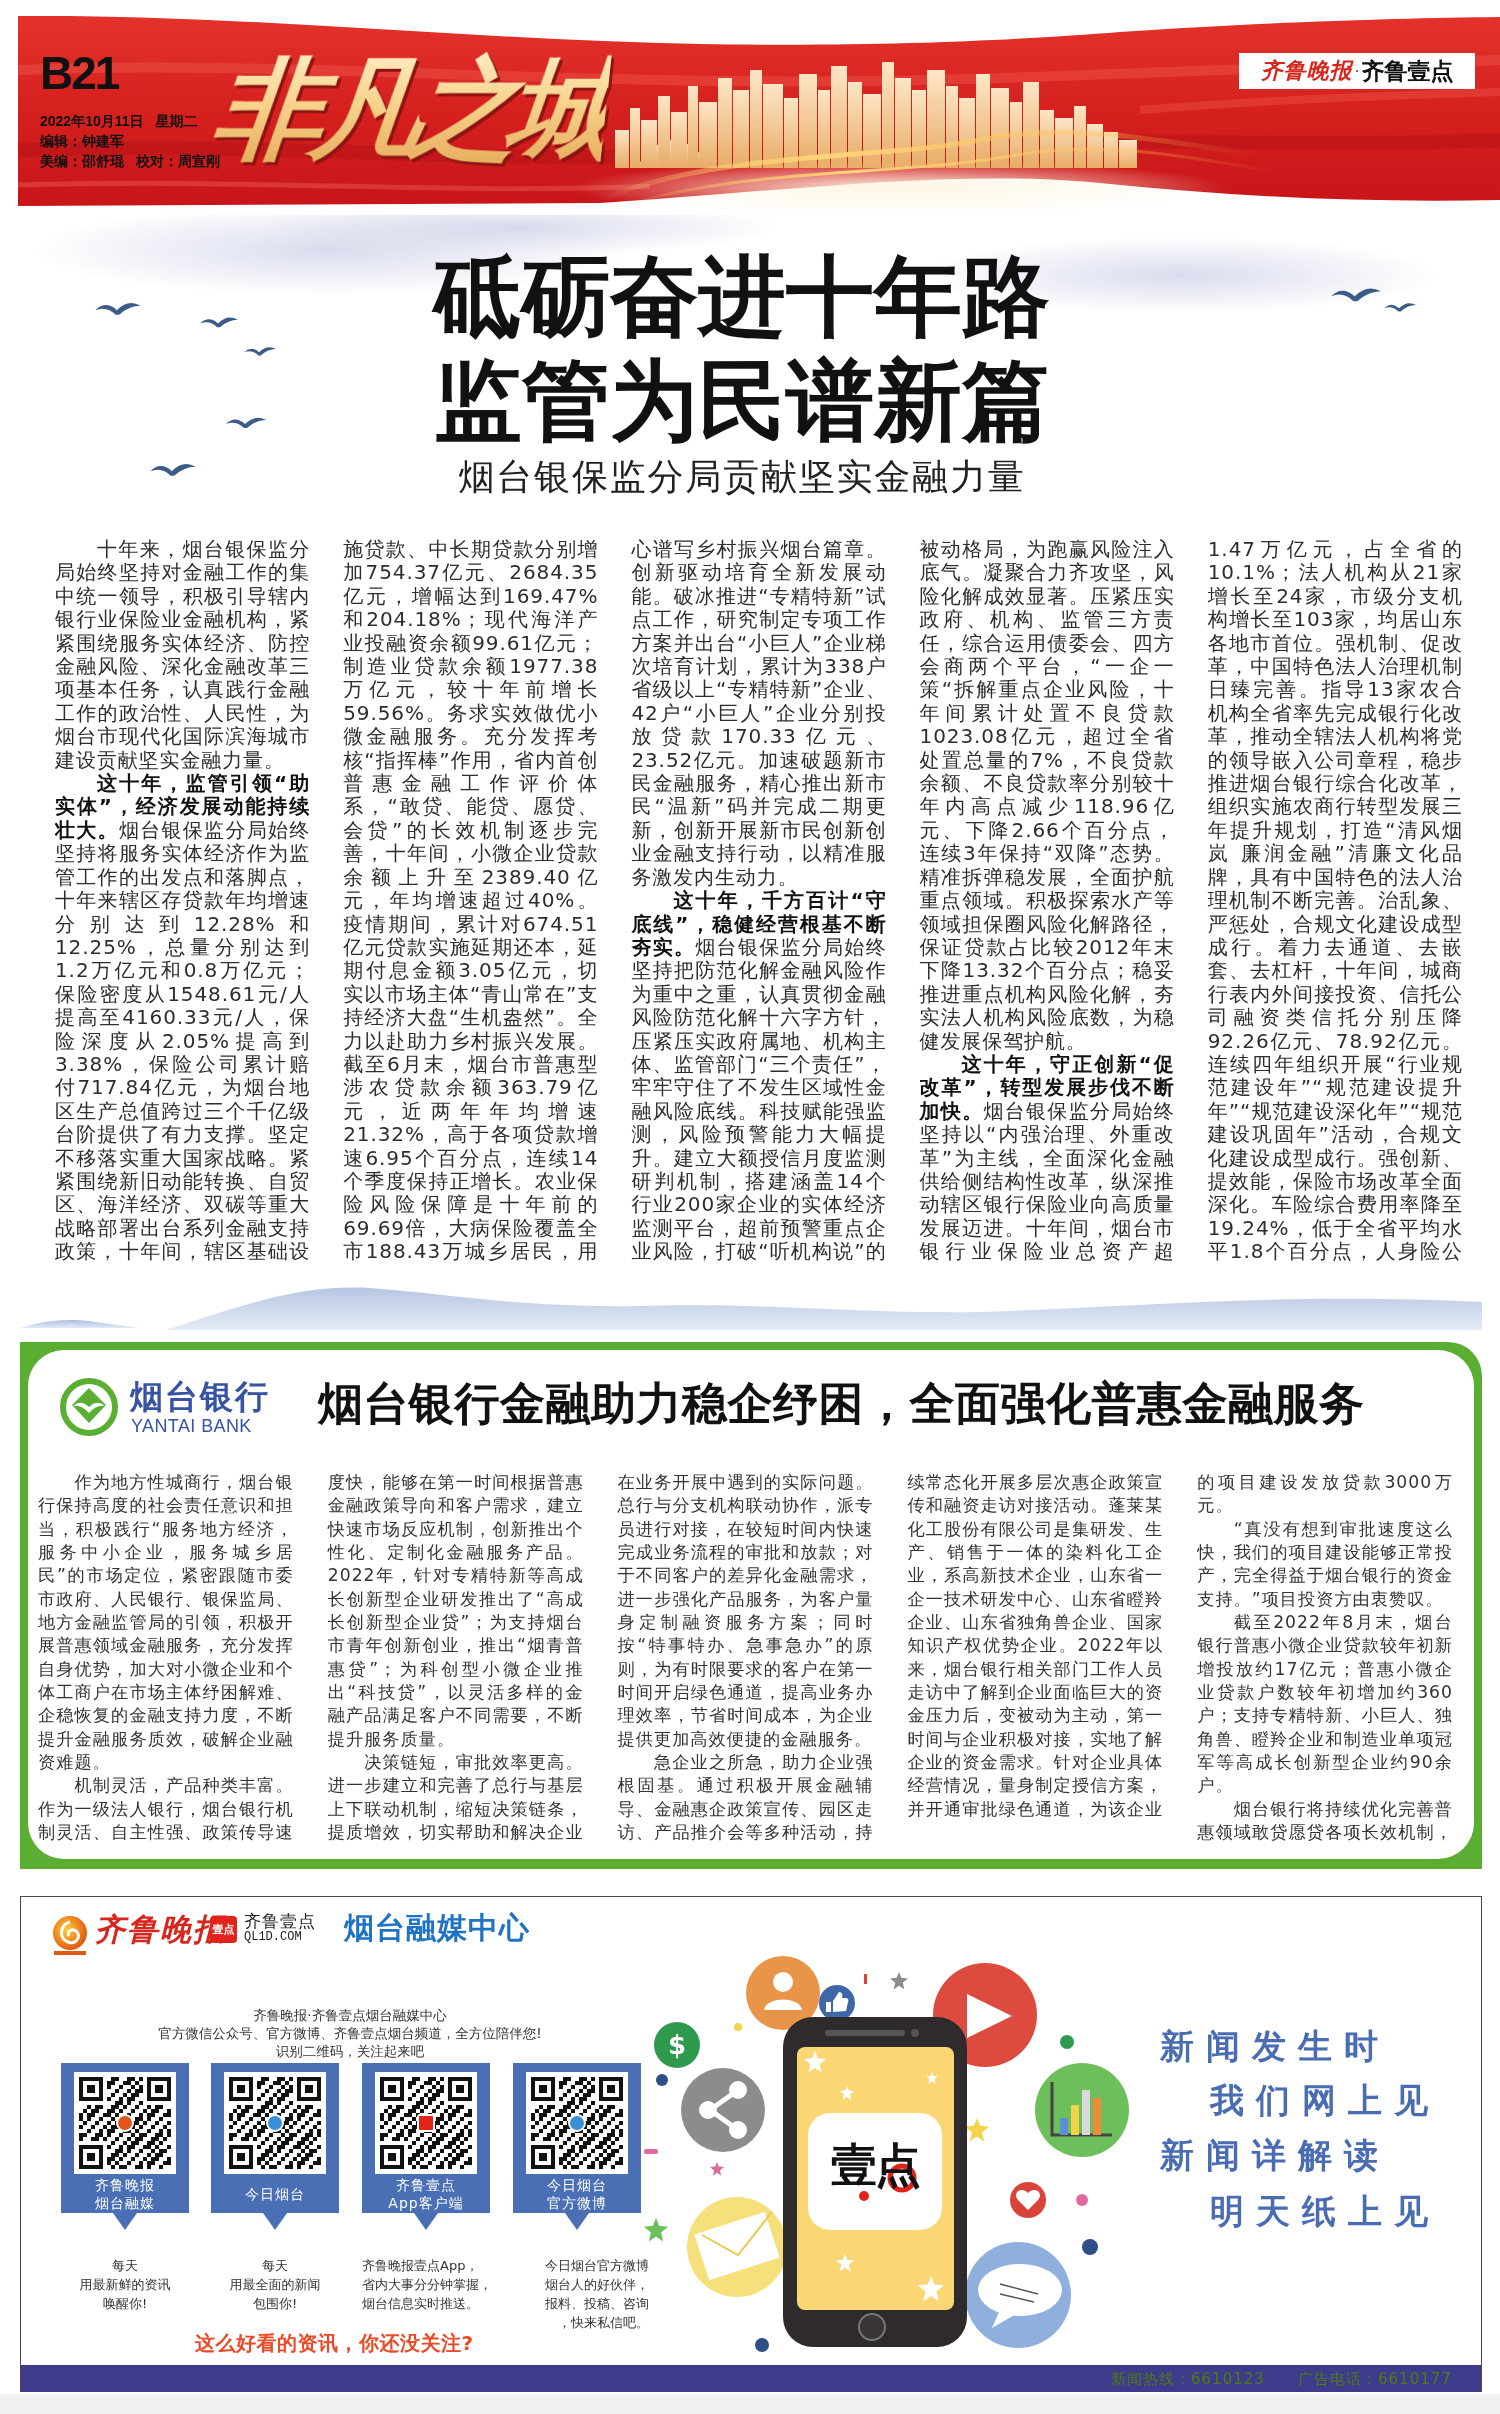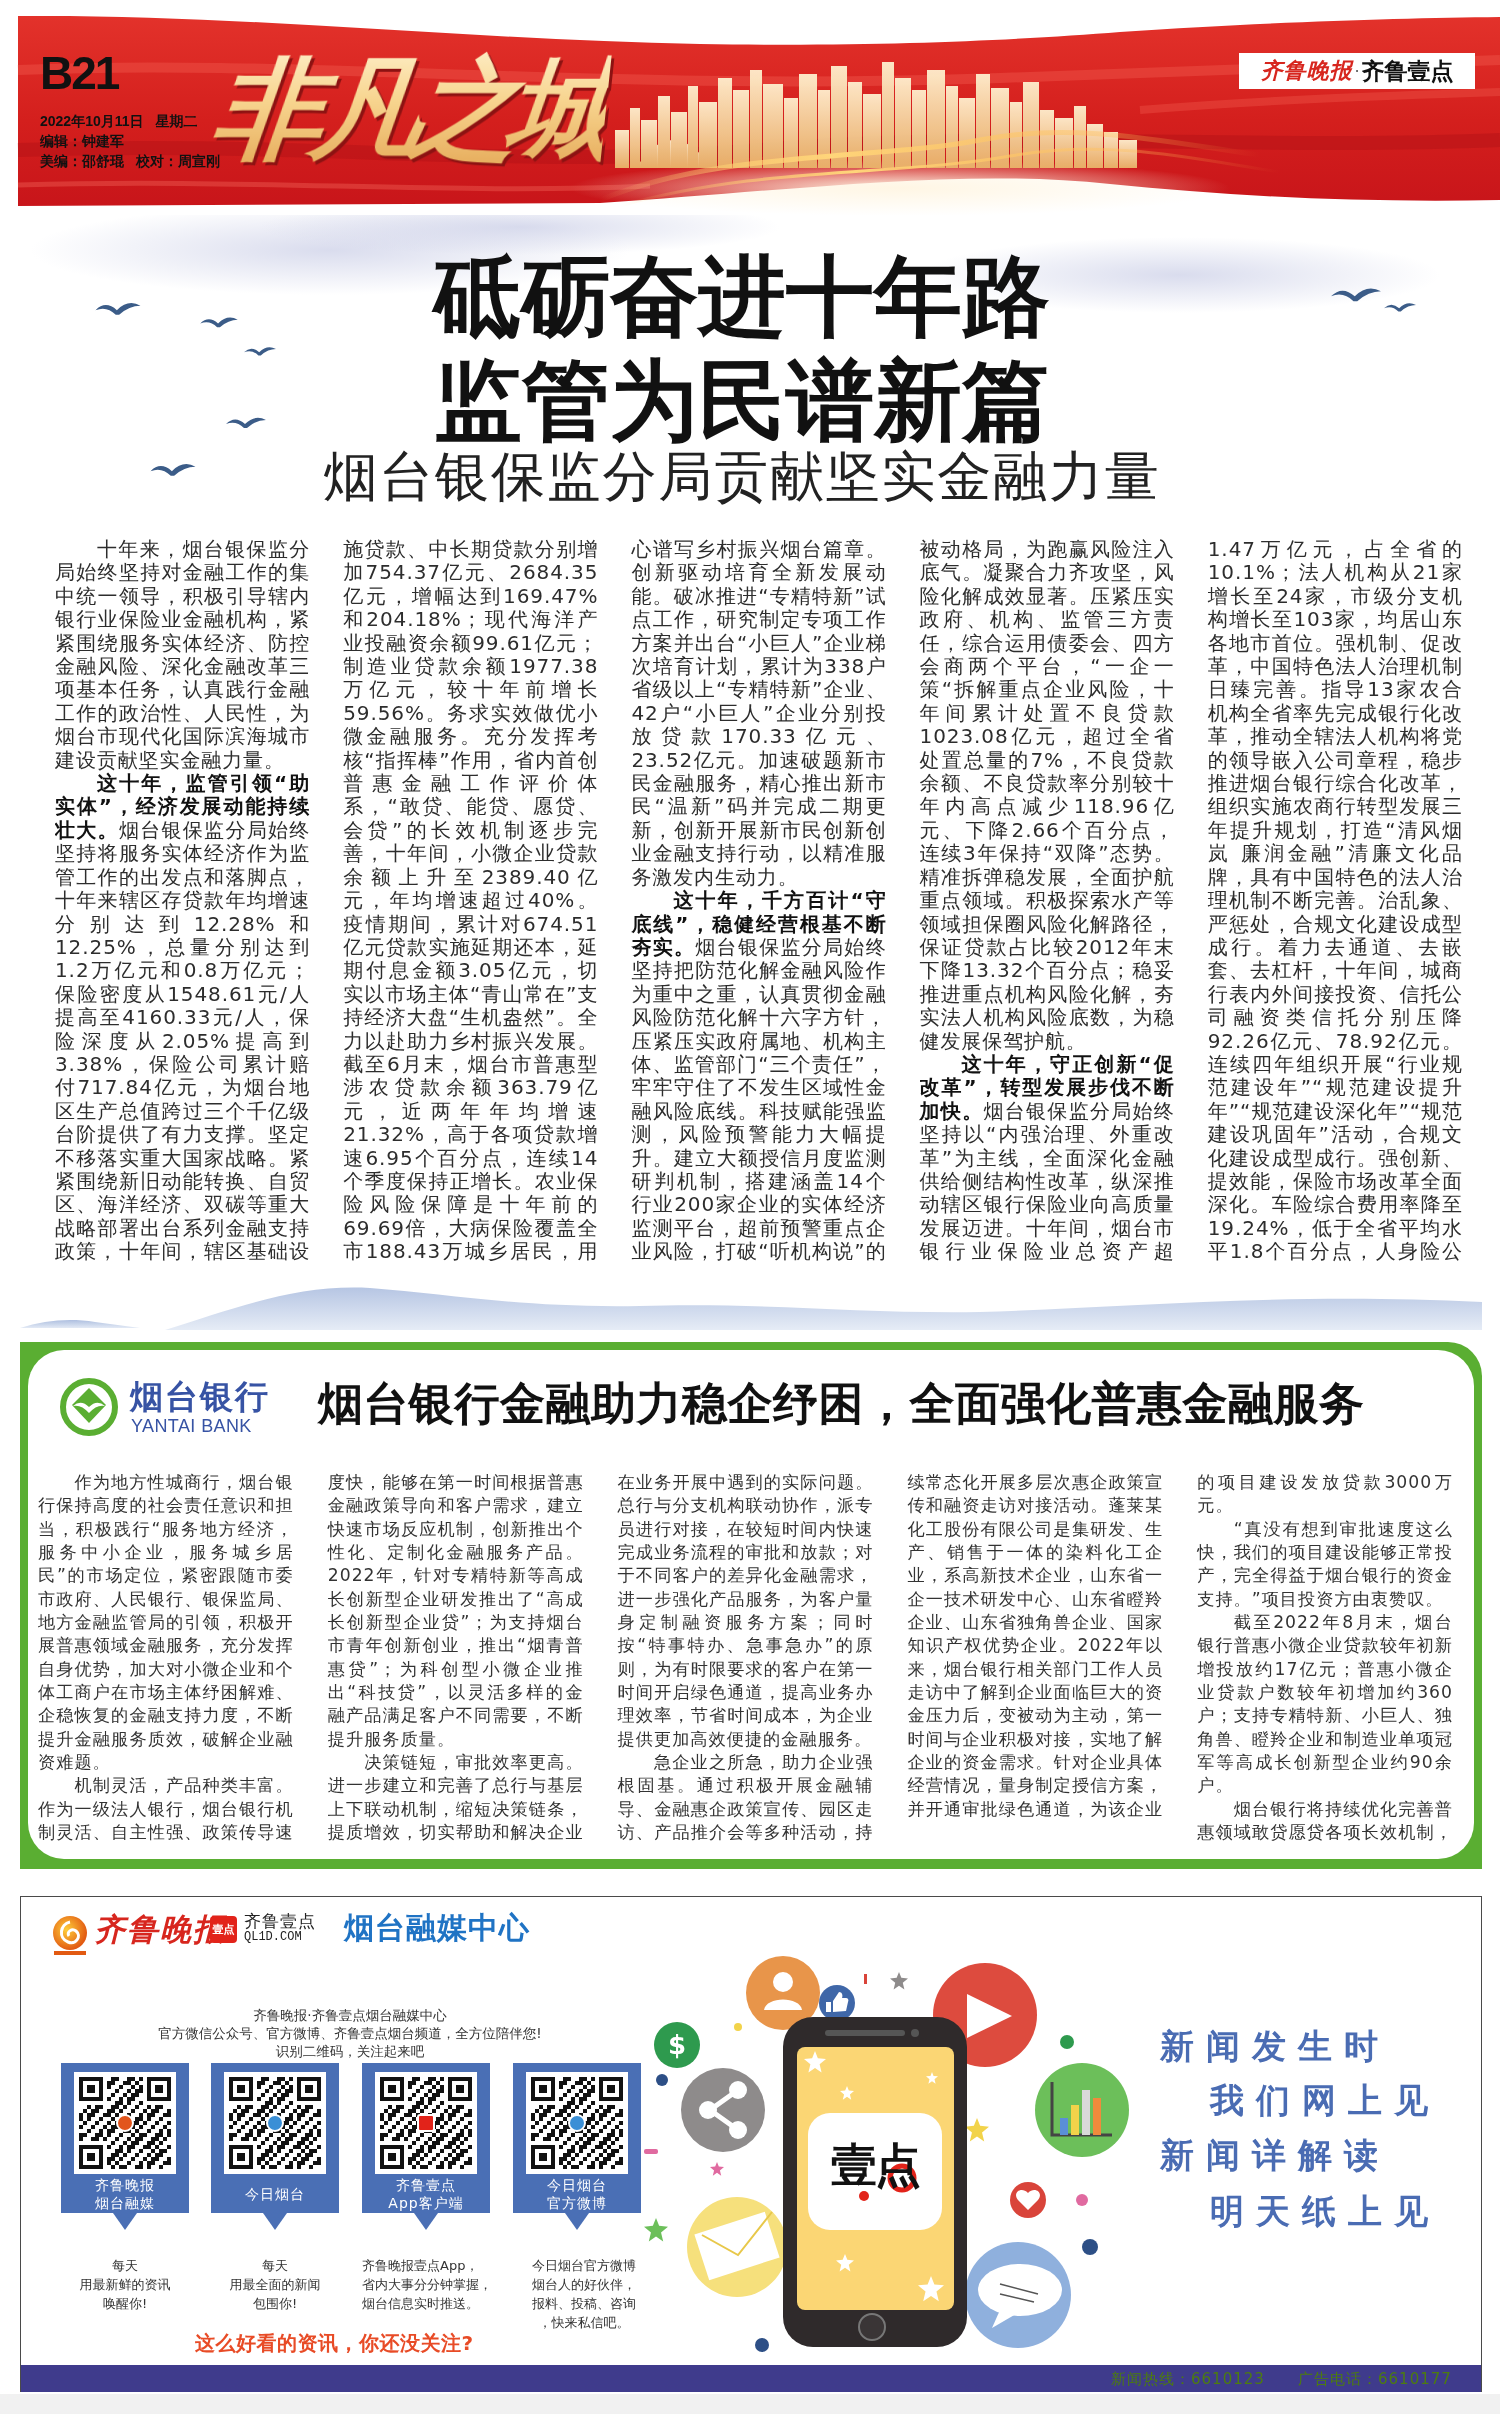--- a/index.html
+++ b/index.html
@@ -12,21 +12,21 @@
 .hdr-meta{left:40px;font-family:"Liberation Sans",sans-serif;font-weight:bold;font-size:14px;color:#111;line-height:18px;white-space:nowrap}
 .hdr-meta span{margin-right:12px}
 .section-title{left:214px;top:34px;font-family:"DejaVu Serif",serif;font-weight:bold;font-style:italic;font-size:110px;line-height:150px;letter-spacing:-12px;color:#f6cf84;background:linear-gradient(180deg,#fff3d2 0%,#f7d48e 45%,#e2a24f 100%);-webkit-background-clip:text;background-clip:text;-webkit-text-fill-color:transparent;filter:drop-shadow(3px 3px 0 #8d1212);transform:skewX(-6deg)}
 .masthead{left:1239px;top:53px;width:236px;height:36px;background:#fff;display:flex;align-items:center;justify-content:center;gap:2px;white-space:nowrap}
 .masthead .m-paper{font-family:"DejaVu Serif",serif;font-style:italic;font-weight:bold;font-size:22px;color:#d7261e;letter-spacing:1px}
 .masthead .m-sep{font-size:16px;color:#555}
 .masthead .m-app{font-family:"DejaVu Sans",sans-serif;font-weight:bold;font-size:23px;color:#111}
 
 
 .a1-title{left:240px;width:1004px;text-align:center;font-family:"DejaVu Serif",serif;font-weight:900;font-size:88px;line-height:100px;color:#111;letter-spacing:0}
-.a1-sub{left:240px;width:1004px;top:452px;text-align:center;font-family:"DejaVu Serif",serif;font-size:54px;line-height:50px;color:#222;letter-spacing:1.8px}
+.a1-sub{left:240px;width:1004px;top:452px;text-align:center;font-family:"DejaVu Serif",serif;font-size:36px;line-height:50px;color:#222;letter-spacing:1.8px}
 
 
 .cols1{left:55px;top:538px;width:1408px;height:726px;column-count:5;column-gap:33px;column-fill:auto;font-size:20px;letter-spacing:0.9px;line-height:23.4px;text-align:justify;color:#2d2d2d;overflow:hidden}
 .cols1 p{text-indent:2.1em}
 .cols1 strong{font-weight:bold;color:#111}
 .cols2{left:38px;top:1471px;width:1415px;height:374px;column-count:5;column-gap:34px;column-fill:auto;font-size:17.2px;letter-spacing:1px;line-height:23.35px;text-align:justify;color:#333;overflow:hidden}
 .cols2 p{text-indent:2.12em}
 
 
 .a2-frame{left:20px;top:1342px;width:1462px;height:527px;background:#5aae32;border-radius:0 34px 0 0}
@@ -317,21 +317,21 @@
 
 <div class="abs qr-desc" style="left:61px;width:128px;text-align:center">每天
 用最新鲜的资讯
 唤醒你!</div>
 <div class="abs qr-desc" style="left:211px;width:128px;text-align:center">每天
 用最全面的新闻
 包围你!</div>
 <div class="abs qr-desc" style="left:362px;width:140px;text-align:left">齐鲁晚报壹点App，
 省内大事分分钟掌握，
 烟台信息实时推送。</div>
-<div class="abs qr-desc" style="left:519px;width:130px;text-align:center">今日烟台官方微博
+<div class="abs qr-desc" style="left:519px;width:130px;text-align:right">今日烟台官方微博
 烟台人的好伙伴，
 报料、投稿、咨询
 ，快来私信吧。</div>
 
 <div class="abs cta">这么好看的资讯，你还没关注?</div>
 
 <svg class="abs" style="left:640px;top:1950px" width="500" height="415" viewBox="0 0 500 415">
   <g>
       <circle cx="143" cy="43" r="37" fill="#e8954a"></circle>
       <circle cx="143" cy="32" r="10" fill="#fff"></circle>

